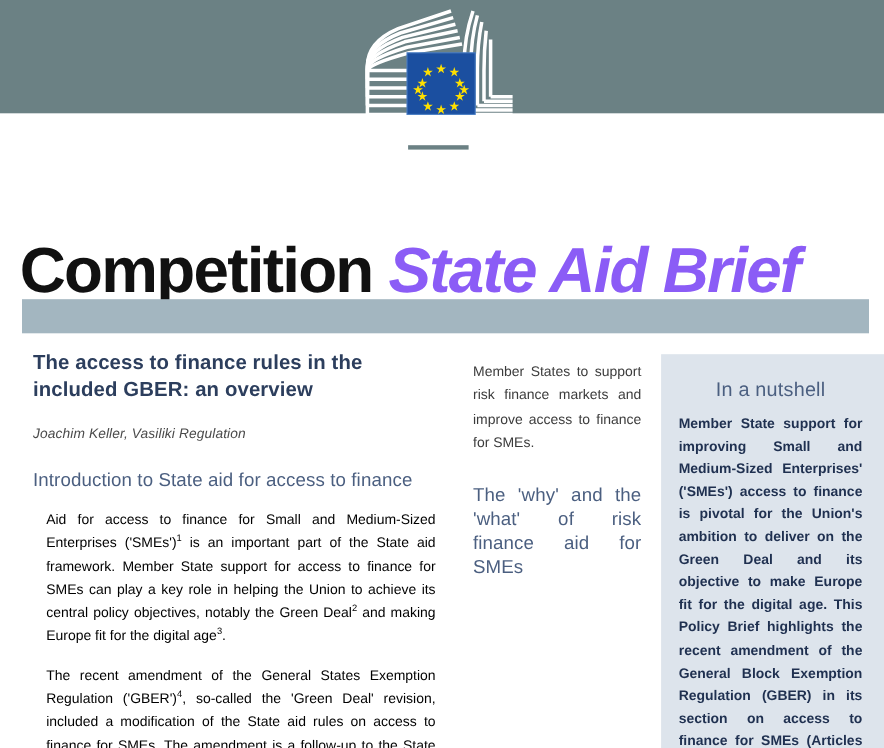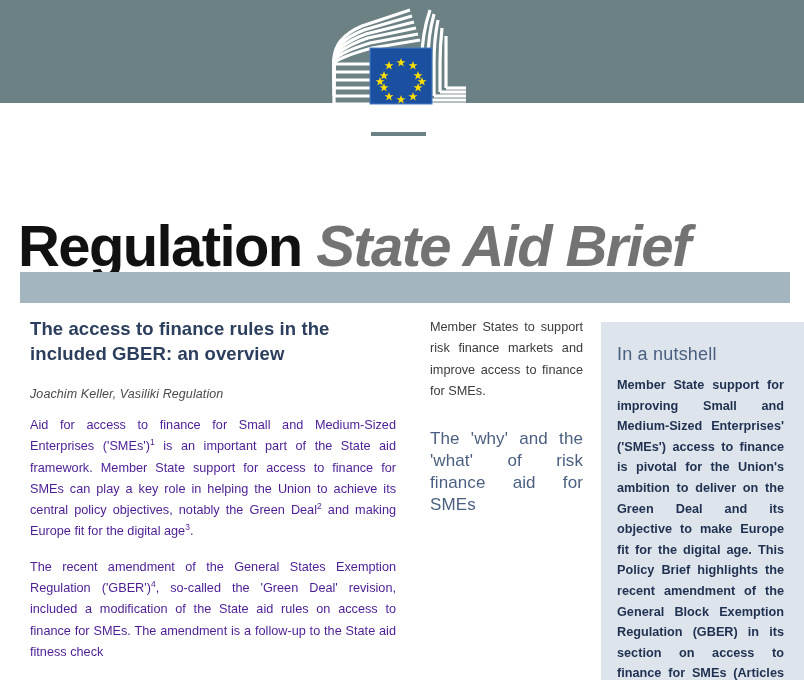--- a/index.html
+++ b/index.html
@@ -92,21 +92,21 @@
     font-size: 58px;
     font-weight: bold;
     color: #111111;
     letter-spacing: -1.6px;
     font-family: "Liberation Sans", sans-serif;
   }
   .masthead-accent {
     font-size: 58px;
     font-weight: bold;
     font-style: italic;
-    color: #737373;
+    color: #8b5cf6;
     letter-spacing: -1.6px;
     font-family: "Liberation Sans", sans-serif;
   }
   .masthead-bar {
     position: absolute;
     left: 20px;
     top: 272px;
     width: 770px;
     height: 31px;
     background: #a3b6c0;
@@ -164,47 +164,48 @@
     margin: 0 0 0 0;
     font-size: 17px;
     line-height: 22px;
     font-weight: normal;
     color: #4b5f80;
     letter-spacing: 0.1px;
     text-align: justify;
     text-align-last: justify;
   }
   p.body {
-    margin: 14px 0 0 0;
+    margin: 14px 0 0 12px;
     font-size: 12.7px;
     line-height: 21.3px;
-    color: #4c1d95;
+    color: #000000;
     text-align: justify;
   }
   p.body-mid {
-    margin: 1px 0 0 0;
+    margin: 12px 0 0 0;
     font-size: 12.7px;
     line-height: 21.3px;
     color: #3b3b3b;
     text-align: justify;
   }
   p.body-mid + p.body-mid { margin-top: 14px; }
   .mid-gap { height: 26px; }
   sup {
     font-size: 8.5px;
     vertical-align: super;
     line-height: 0;
   }
 
   h3.nutshell-title {
     margin: 0 0 10px 0;
     font-size: 18px;
     font-weight: normal;
     color: #4b5f80;
     letter-spacing: 0.2px;
+    text-align: center;
   }
   p.nutshell-body {
     margin: 0;
     font-size: 12.7px;
     line-height: 20.6px;
     font-weight: bold;
     color: #1f3050;
     text-align: justify;
   }
 </style>
@@ -264,27 +265,28 @@
         <polygon points="83,87 84.1,90.3 87.5,90.3 84.7,92.3 85.8,95.6 83,93.6 80.2,95.6 81.3,92.3 78.5,90.3 81.9,90.3"></polygon>
         <polygon points="104,69 105.1,72.3 108.5,72.3 105.7,74.3 106.8,77.6 104,75.6 101.2,77.6 102.3,74.3 99.5,72.3 102.9,72.3"></polygon>
         <polygon points="62,69 63.1,72.3 66.5,72.3 63.7,74.3 64.8,77.6 62,75.6 59.2,77.6 60.3,74.3 57.5,72.3 60.9,72.3"></polygon>
       </g>
     </svg>
   </div>
   <div class="logo-rule"></div>
 
 
   <div class="masthead">
-    <span class="masthead-main">Regulation</span><span class="masthead-main"> </span><span class="masthead-accent">State Aid Brief</span>
+    <span class="masthead-main">Competition</span><span class="masthead-main"> </span><span class="masthead-accent">State Aid Brief</span>
   </div>
   <div class="masthead-bar"></div>
 
   <div class="col-left">
     <h1 class="article-title">The access to finance rules in the included GBER: an overview</h1>
     <div class="byline">Joachim Keller, Vasiliki Regulation</div>
+    <h2 class="section-head">Introduction to State aid for access to finance</h2>
 
     <p class="body"><span>Aid for access to finance for Small and Medium-Sized Enterprises ('SMEs')</span><sup>1</sup><span> is an important part of the State aid framework. Member State support for access to finance for SMEs can play a key role in helping the Union to achieve its central policy objectives, notably the Green Deal</span><sup>2</sup><span> and making Europe fit for the digital age</span><sup>3</sup><span>.</span></p>
 
     <p class="body"><span>The recent amendment of the General States Exemption Regulation ('GBER')</span><sup>4</sup><span>, so-called the 'Green Deal' revision, included a modification of the State aid rules on access to finance for SMEs. The amendment is a follow-up to the State aid fitness check</span></p>
   </div>
 
   <div class="col-mid">
     <p class="body-mid">Member States to support risk finance markets and improve access to finance for SMEs.</p>
     <div class="mid-gap"></div>
     <h2 class="section-head-mid">The 'why' and the 'what' of risk finance aid for SMEs</h2>

